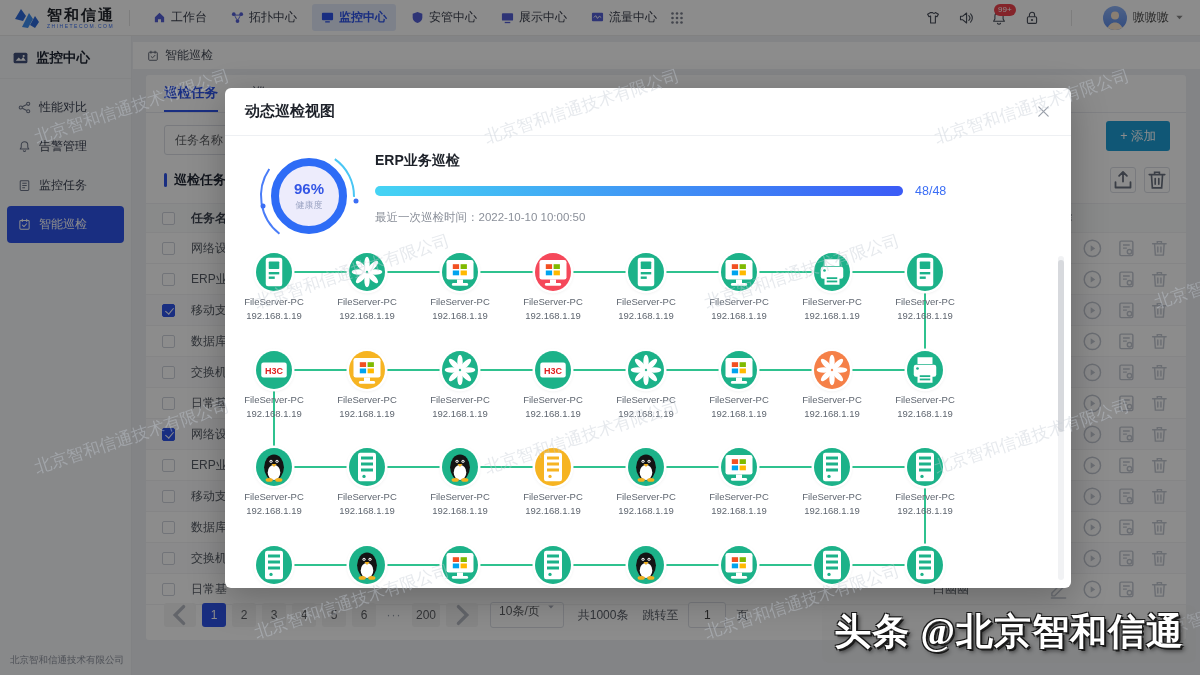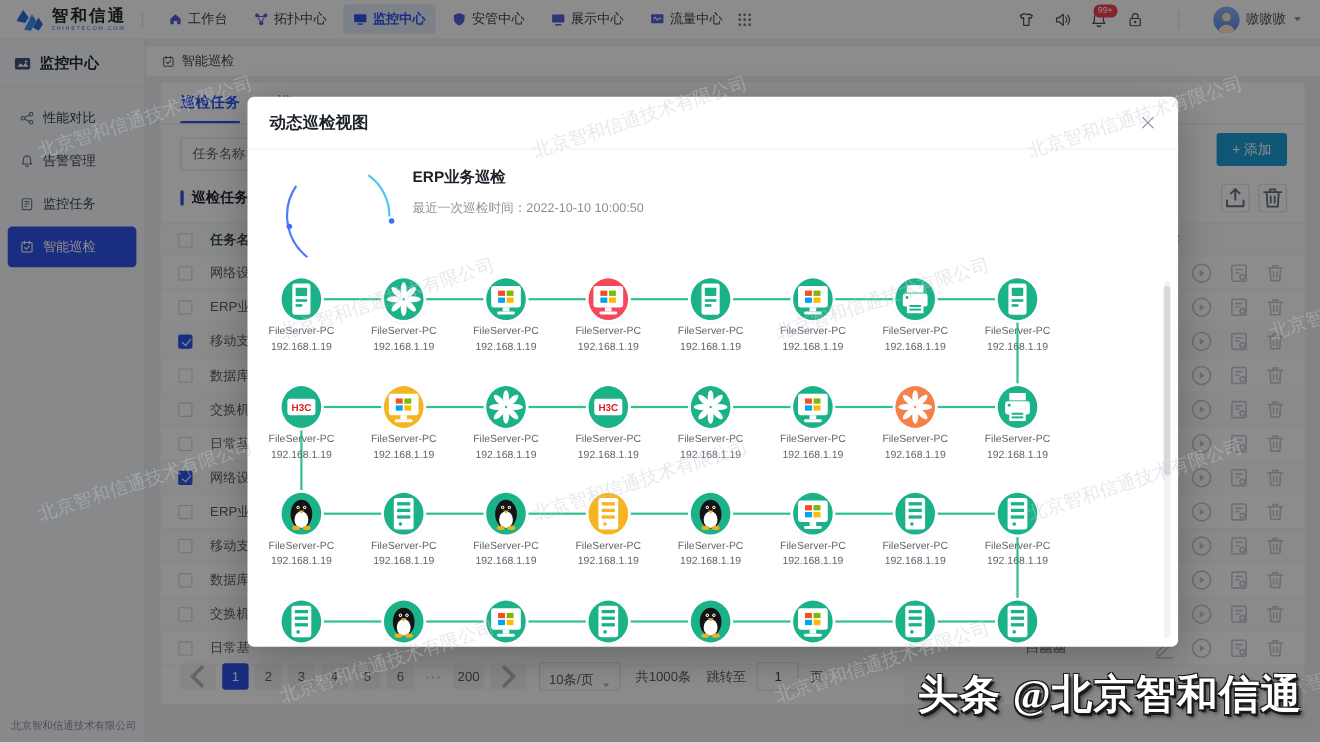--- a/index.html
+++ b/index.html
@@ -77,21 +77,21 @@
   .c-actions { flex:0 0 122px; display:flex; align-items:center; gap:13px; color:#c3c8d2; }
   .c-actions svg { width:14px; height:14px; cursor:pointer; }
   .filter-ico { width:9px; height:9px; color:#9aa1ad; cursor:pointer; }
 
   .pager { position:absolute; bottom:12px; left:18px; display:flex; align-items:center; gap:6px; font-size:12px; color:#5a6069; }
   .pg { min-width:24px; height:24px; padding:0 4px; background:#f4f4f5; border-radius:3px; display:flex; align-items:center; justify-content:center; font-size:12px; color:#606266; cursor:pointer; }
   .pg.active { background:#2f54eb; color:#fff; }
   .pg.arrow { color:#b4b9c2; }
   .pg.dots { background:transparent; color:#9aa1ad; letter-spacing:1px; }
   .pg svg { width:9px; height:9px; }
-  .size-sel { height:26px; border:1px solid #dcdfe6; border-radius:3px; display:flex; align-items:flex-end; gap:7px; padding:0 8px; margin-left:6px; color:#606266; cursor:pointer; }
+  .size-sel { height:26px; border:1px solid #dcdfe6; border-radius:3px; display:flex; align-items:flex-start; gap:7px; padding:0 8px; margin-left:6px; color:#606266; cursor:pointer; }
   .size-sel .caret { width:8px; height:8px; color:#a8adb8; }
   .pager-txt { margin-left:8px; white-space:nowrap; }
   .jump-input { width:38px; height:26px; border:1px solid #dcdfe6; border-radius:3px; text-align:center; font-size:12px; color:#444; margin:0 4px; font-family:inherit; }
 
   
   .overlay { position:absolute; inset:0; background:rgba(0,0,0,0.45); z-index:20; }
   .modal { position:absolute; top:88px; left:225px; width:846px; height:500px; background:#fff; border-radius:6px; box-shadow:0 10px 36px rgba(0,0,0,.25); z-index:30; }
   .m-head { height:48px; display:flex; align-items:center; padding:0 20px; border-bottom:1px solid #eef0f3; }
   .m-title { font-size:15px; font-weight:bold; color:#1d2129; }
   .m-close { margin-left:auto; width:15px; height:15px; color:#9aa0aa; cursor:pointer; }
@@ -805,23 +805,31 @@
       </span>
   </div>
   <div class="m-summary">
     <div class="gauge">
       <svg class="gauge-deco" viewBox="0 0 104 104">
         <circle cx="52" cy="52" r="48" fill="none" stroke="#4a7df8" stroke-width="2" stroke-dasharray="72 230" transform="rotate(128 52 52)"></circle>
         <circle cx="52" cy="52" r="45" fill="none" stroke="#49c6f4" stroke-width="2" stroke-dasharray="44 240" transform="rotate(-55 52 52)"></circle>
         <circle cx="6" cy="62" r="2.5" fill="#3b6ef5"></circle>
         <circle cx="99" cy="57" r="2.5" fill="#3b6ef5"></circle>
       </svg>
+      <div class="gauge-ring">
+        <span class="gauge-val">96%</span>
+        <span class="gauge-lab">健康度</span>
+      </div>
     </div>
     <div class="m-task">
       <div class="m-task-title">ERP业务巡检</div>
+      <div class="m-prog-row">
+        <div class="m-prog"></div>
+        <span class="m-ratio">48/48</span>
+      </div>
       <div class="m-time">
         <span>最近一次巡检时间：</span><span>2022-10-10 10:00:50</span>
       </div>
     </div>
   </div>
   <div class="m-graph" id="m-graph">
       <div class="glink" style="left: 49px; top: 21px; width: 651px; height: 2px;"></div>
       <div class="glink" style="left: 699px; top: 22px; width: 2px; height: 97.6px;"></div>
       <div class="glink" style="left: 49px; top: 118.6px; width: 651px; height: 2px;"></div>
       <div class="glink" style="left: 48px; top: 119.6px; width: 2px; height: 97.6px;"></div>

